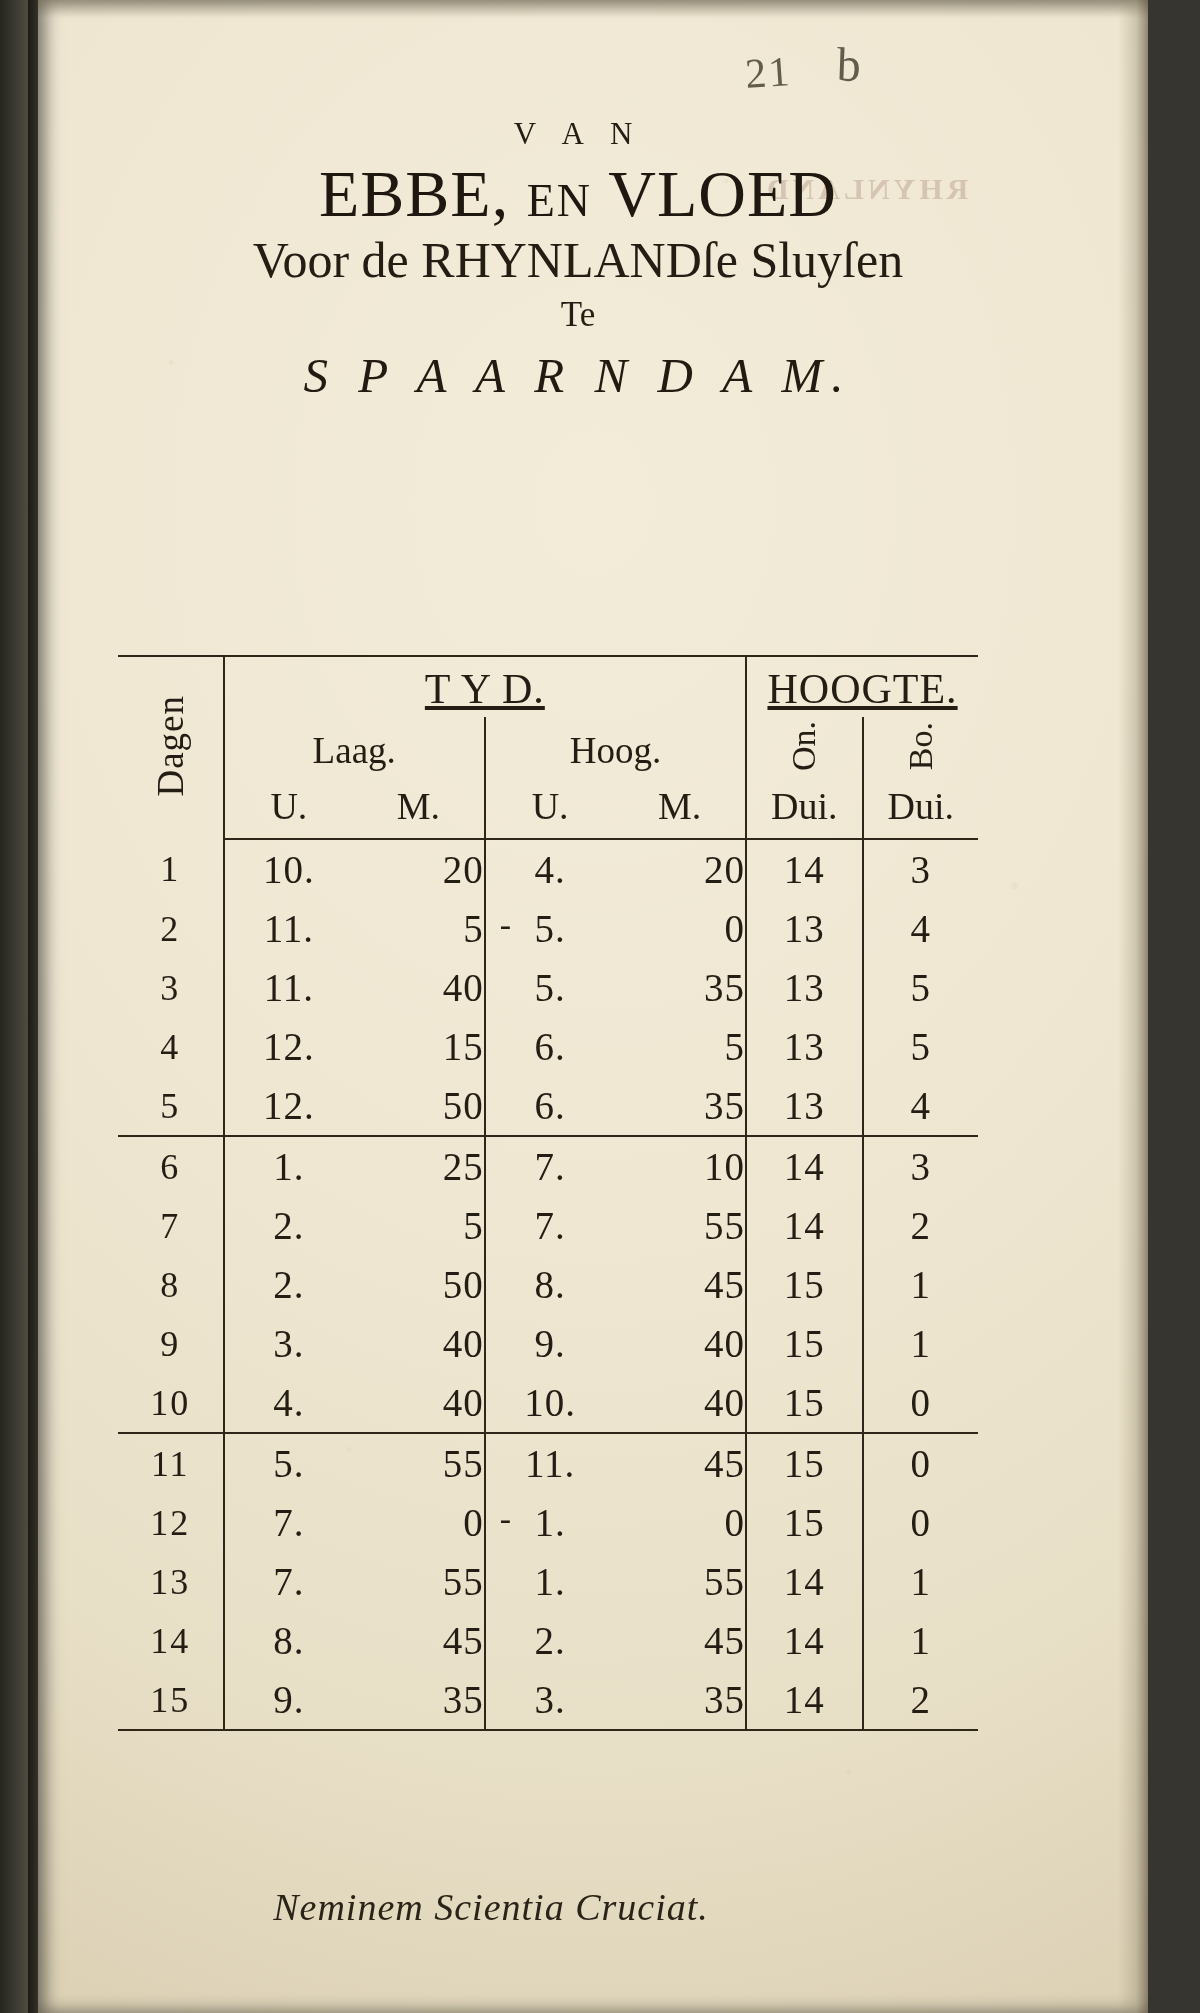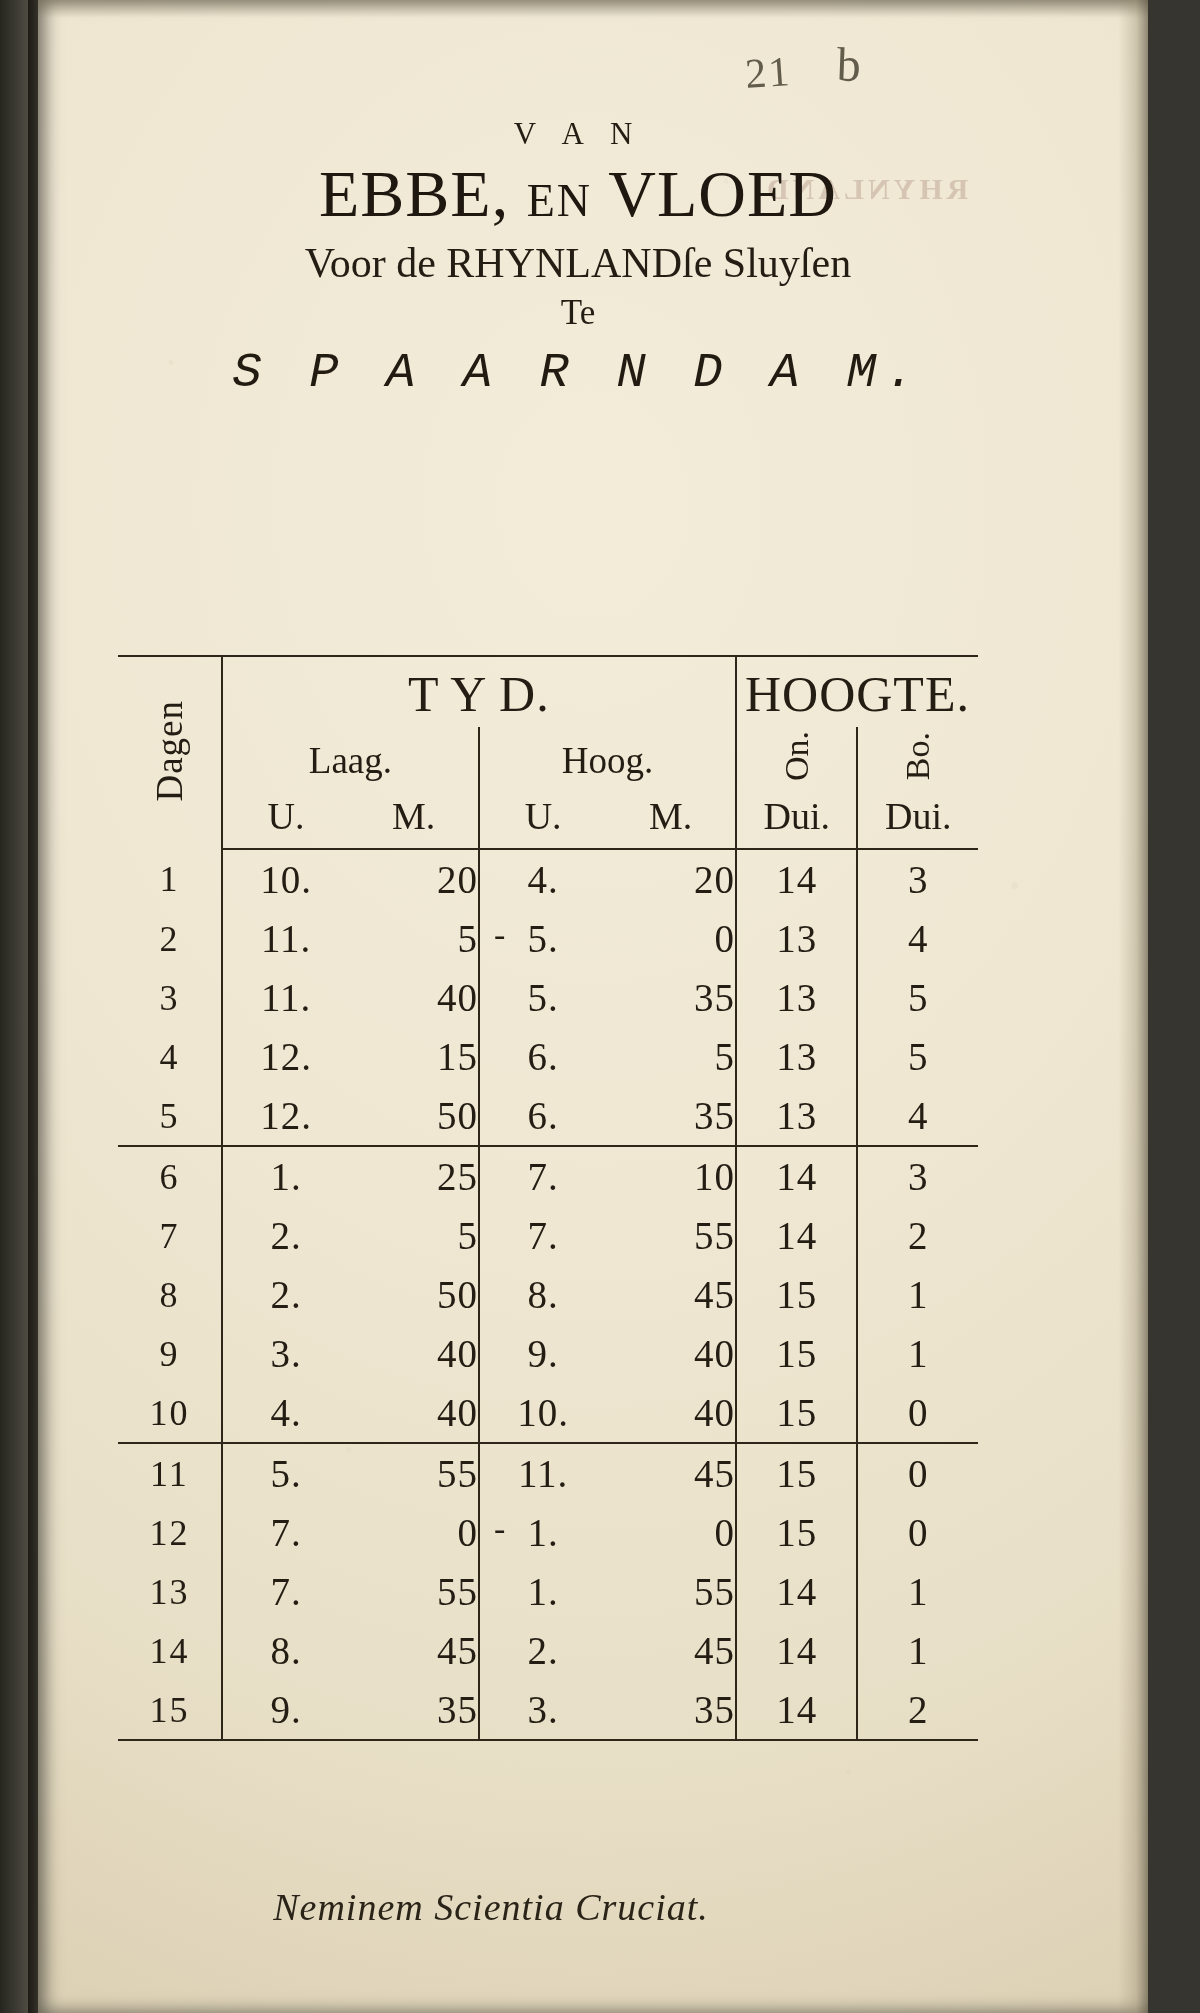--- a/index.html
+++ b/index.html
@@ -154,36 +154,35 @@
   }
   .t-line2 {
     font-size: 66px;
     letter-spacing: 1px;
     margin-top: 8px;
     line-height: 1.02;
     color: #1e1811;
   }
   .t-line2 .en { font-size: 46px; letter-spacing: 2px; }
   .t-line3 {
-    font-size: 42px;
-    margin-top: 12px;
+    font-size: 50px;
+    margin-top: 4px;
     letter-spacing: 0px;
     color: #241d14;
   }
   .t-te {
     font-size: 35px;
     margin-top: 6px;
   }
   .t-place {
     font-style: italic;
     font-size: 49px;
     letter-spacing: 9px;
     margin-top: 12px;
     color: #221b12;
-    font-family: Liberation Mono, monospace;
   }
   .t-sub {
     font-size: 41px;
     margin-top: 36px;
     letter-spacing: -0.5px;
     color: #241d14;
   }
 
   
   .tablewrap {
@@ -204,23 +203,24 @@
   }
   .rule-top td {
     border-top: 2.5px solid #2d2619;
   }
   .rule-bot td {
     border-bottom: 2.5px solid #2d2619;
   }
   .vl { border-left: 2.5px solid #2d2619; }
 
   .hdr-grp {
-    font-size: 50px;
+    font-size: 42px;
     letter-spacing: 1px;
     padding: 8px 0 4px 0 !important;
+    text-decoration: underline;
   }
   .hdr-sub {
     font-size: 37px;
     padding: 4px 0 2px 0 !important;
   }
   .hdr-unit {
     font-size: 38px;
     padding: 2px 0 10px 0 !important;
   }
   .vert {

